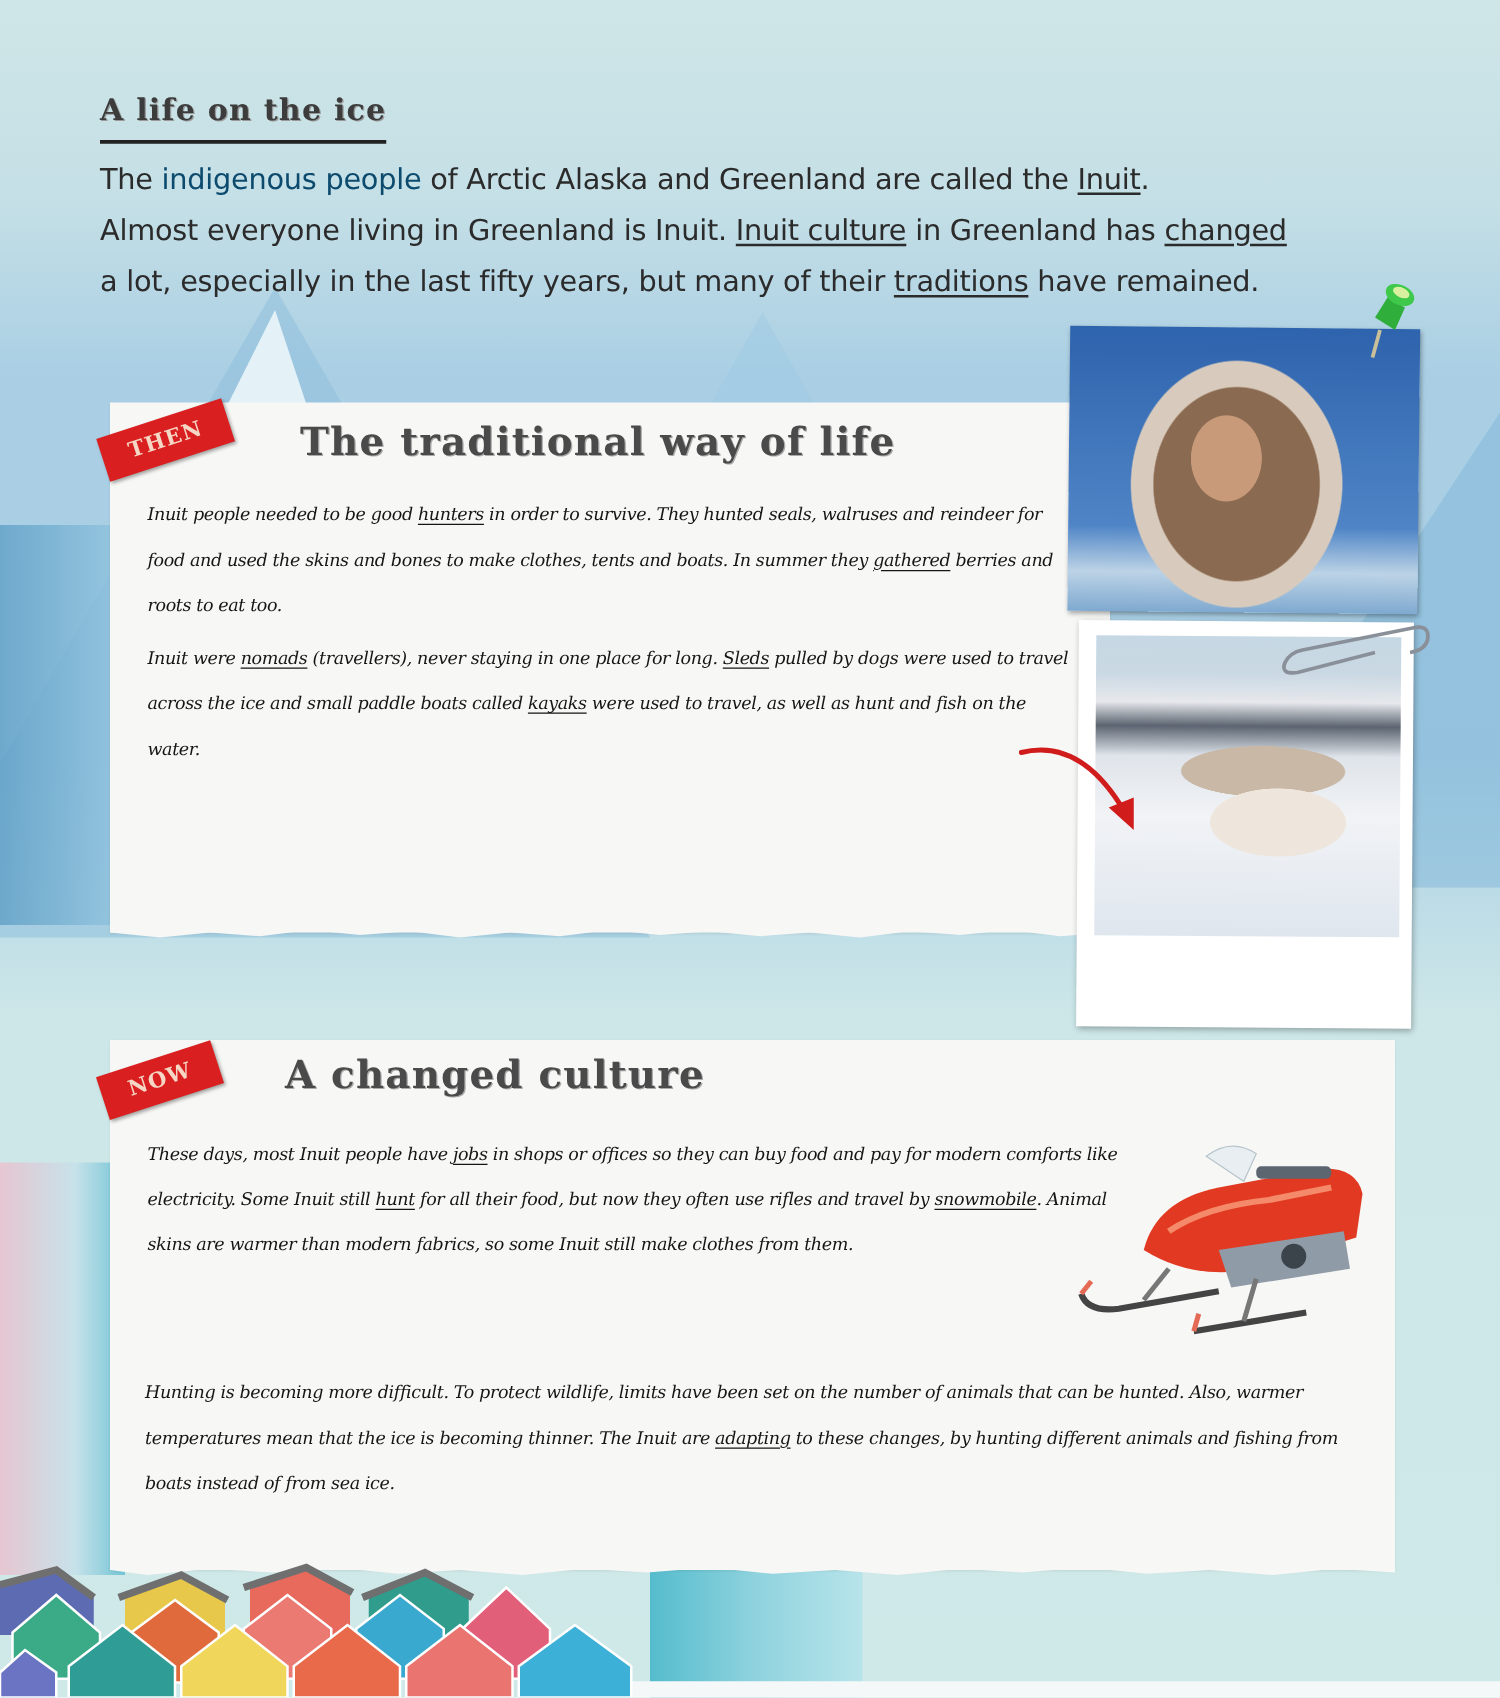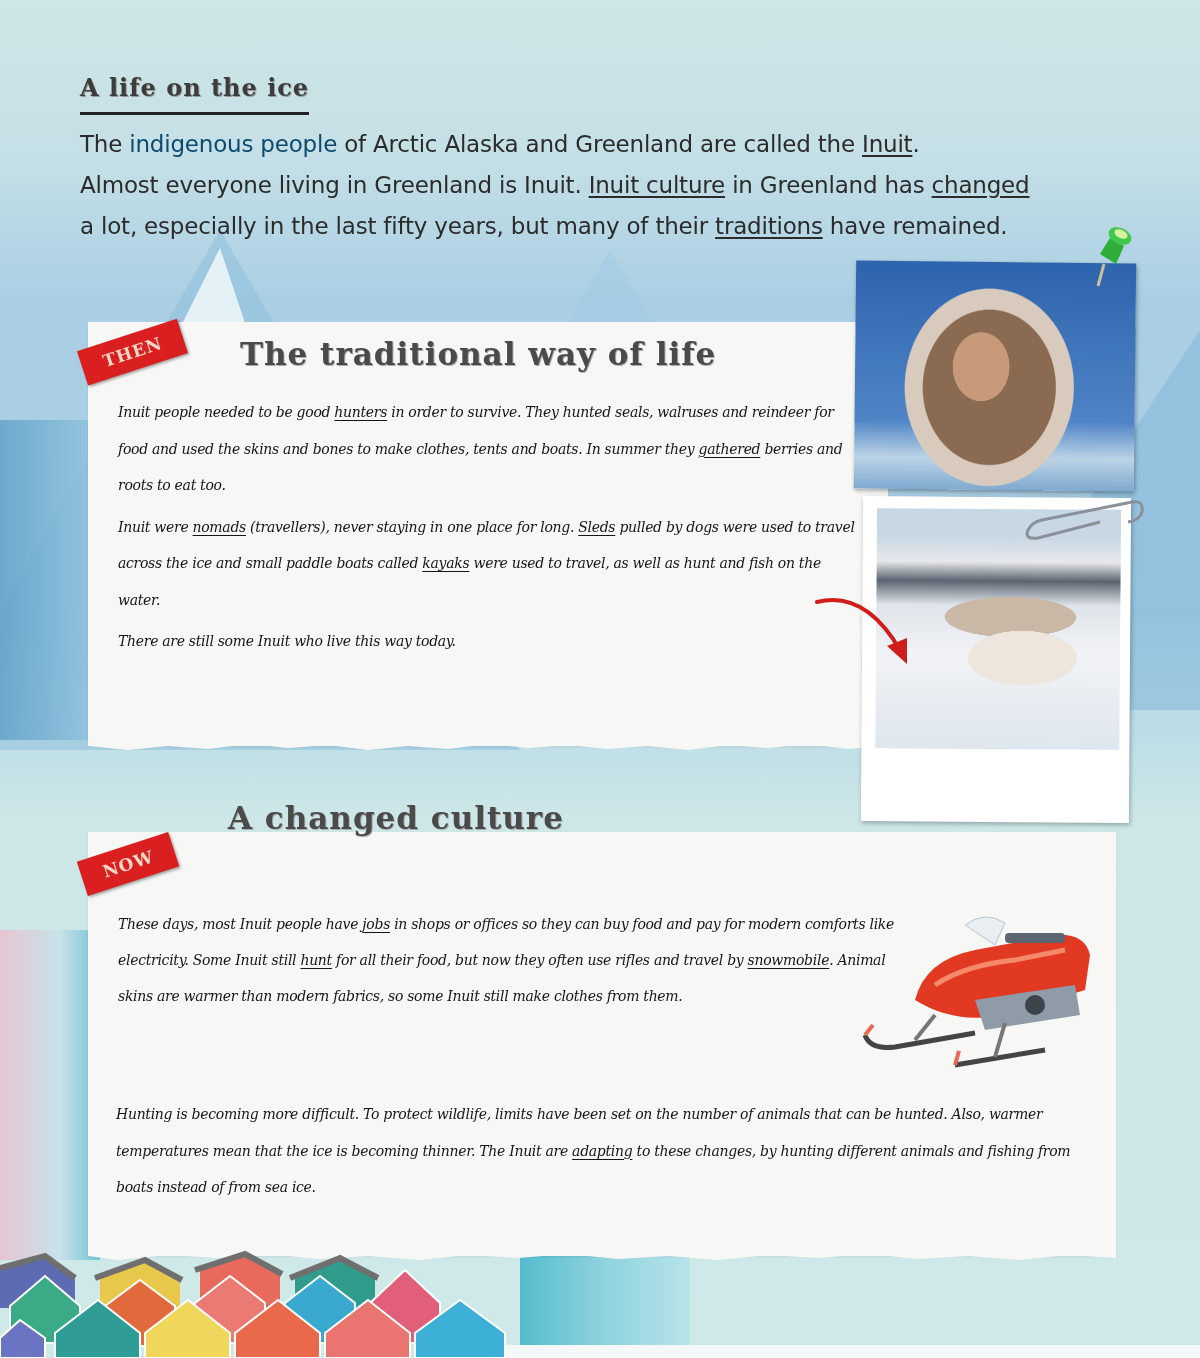--- a/index.html
+++ b/index.html
@@ -50,21 +50,21 @@
     box-shadow: 1px 2px 3px rgba(0,0,0,.35);
   }
   .tag-then { left: 80px; top: 334px; }
   .tag-now { left: 80px; top: 846px; }
   .section-title {
     position: absolute; margin: 0;
     font-family: "DejaVu Serif", serif; font-weight: bold; font-size: 31px; color: #4a4a4a;
     text-shadow: 1px 1px 0 #aaa; letter-spacing: 1px;
   }
   .title-then { left: 240px; top: 336px; text-align: right; }
-  .title-now { left: 228px; top: 800px; }
+  .title-now { left: 228px; top: 842px; }
   .hand {
     position: absolute; font-family: "DejaVu Serif", serif; font-style: italic;
     font-size: 14px; color: #151515; letter-spacing: -0.3px;
   }
   .hand p { margin: 0; }
   .then-body { left: 118px; top: 394px; width: 740px; line-height: 36.5px; }
   .then-body p + p { margin-top: 5px; }
   .now-body1 { left: 118px; top: 906px; width: 800px; line-height: 36px; }
   .now-body2 { left: 116px; top: 1096px; width: 990px; line-height: 36.5px; }
 
@@ -119,21 +119,20 @@
 <div class="panel panel-then">
   <svg class="torn" viewBox="0 0 800 14" preserveAspectRatio="none">
     <path d="M0 0 L800 0 L800 6 L760 9 L720 4 L680 8 L640 5 L600 10 L560 6 L520 9 L480 5 L440 8 L400 4 L360 9 L320 6 L280 10 L240 5 L200 8 L160 4 L120 9 L80 6 L40 10 L0 6 Z" fill="#f7f7f6"></path>
   </svg>
 </div>
 <div class="tag tag-then">THEN</div>
 <h2 class="section-title title-then">The traditional way of life</h2>
 <div class="hand then-body">
   <p><span>Inuit people needed to be good </span><span class="u">hunters</span><span> in order to survive. They hunted seals, walruses and reindeer for food and used the skins and bones to make clothes, tents and boats. In summer they </span><span class="u">gathered</span><span> berries and roots to eat too.</span></p>
   <p><span>Inuit were </span><span class="u">nomads</span><span> (travellers), never staying in one place for long.  </span><span class="u">Sleds</span><span> pulled by dogs were used to travel across the ice and small paddle boats called </span><span class="u">kayaks</span><span> were used to travel, as well as hunt and fish on the water.</span></p>
-  <p>There are still some Inuit who live this way today.</p>
 </div>
 
 <div class="photo1" title="Inuit woman in fur-hooded parka"></div>
 <svg class="pushpin" viewBox="0 0 44 64">
   <line x1="14" y1="40" x2="8" y2="62" stroke="#c9c09a" stroke-width="3"></line>
   <path d="M10 30 L20 14 L34 22 L26 40 Z" fill="#2fae3b"></path>
   <ellipse cx="30" cy="12" rx="12" ry="8" fill="#3ec94a" transform="rotate(25 30 12)"></ellipse>
   <ellipse cx="31" cy="10" rx="7" ry="4" fill="#d8f0a0" transform="rotate(25 31 10)"></ellipse>
 </svg>
 <div class="polaroid">

